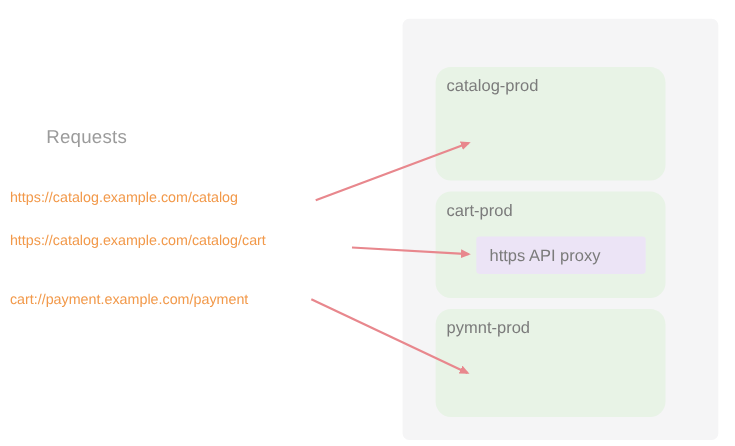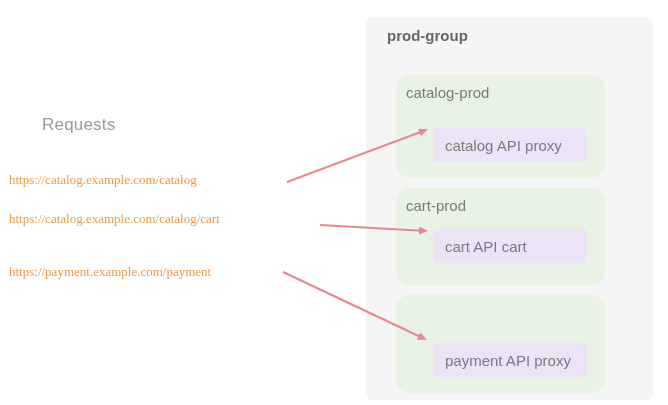--- a/index.html
+++ b/index.html
@@ -23,21 +23,21 @@
     overflow:hidden;
   }
   .requests-heading{
     position:absolute;left:9px;top:115px;
     font-size:17px;color:var(--heading_text);
     letter-spacing:.2px;
     margin-left:33px;
   }
   .url{
     position:absolute;left:9px;
-    font-family:Liberation Serif, serif;
+    font-family:Liberation Sans, sans-serif;
     font-size:13px;line-height:15px;
     color:var(--url);
     white-space:nowrap;
   }
   .url-1{top:172px;}
   .url-2{top:211px;}
   .url-3{top:264px;}
 
   .group-panel{
     position:absolute;left:366px;top:17px;
@@ -47,21 +47,20 @@
   }
   .group-title{
     position:absolute;left:21px;top:10px;
     font-size:15px;font-weight:bold;
     color:var(--group_title_text);
   }
   .env-box{
     position:absolute;left:30px;width:209px;
     background:var(--env_bg);
     border-radius:14px;
-    margin-top:14px;
   }
   .env-1{top:44px;height:103px;}
   .env-2{top:157px;height:97px;text-decoration:underline;}
   .env-3{top:264px;height:98px;}
   .env-label{
     position:absolute;left:10px;top:9px;
     font-size:15px;color:var(--label_text);
   }
   .proxy-box{
     position:absolute;left:37px;width:154px;height:34px;
@@ -90,43 +89,37 @@
 </style>
 </head>
 <body>
 
 <div class="requests-heading">Requests</div>
 
 <div class="url url-1">https://catalog.example.com/catalog</div>
 
 <div class="url url-2">https://catalog.example.com/catalog/cart</div>
 
-<div class="url url-3">https://payment.example.com/payment</div>
+<div class="url url-3">cart://payment.example.com/payment</div>
 
 <div class="group-panel">
-  <div class="group-title">prod-group</div>
 
   <div class="env-box env-1">
     <div class="env-label">catalog-prod</div>
-    <div class="proxy-box proxy-1">
-      <span class="proxy-label">catalog API proxy</span>
-    </div>
   </div>
 
   <div class="env-box env-2">
     <div class="env-label">cart-prod</div>
     <div class="proxy-box proxy-2">
-      <span class="proxy-label">cart API cart</span>
+      <span class="proxy-label">https API proxy</span>
     </div>
   </div>
 
   <div class="env-box env-3">
-    <div class="proxy-box proxy-3">
-      <span class="proxy-label">payment API proxy</span>
-    </div>
+    <div class="env-label">pymnt-prod</div>
   </div>
 </div>
 
 <svg class="arrow-layer" width="668" height="405" viewBox="0 0 668 405" xmlns="http://www.w3.org/2000/svg">
   <defs>
     <marker id="ah" markerWidth="9" markerHeight="8" refX="7" refY="4" orient="auto" markerUnits="userSpaceOnUse">
       <path class="arrow-head" d="M0,0 L9,4 L0,8 z"></path>
     </marker>
   </defs>
   <line class="arrow-line" x1="287" y1="182" x2="426" y2="130" marker-end="url(#ah)"></line>

